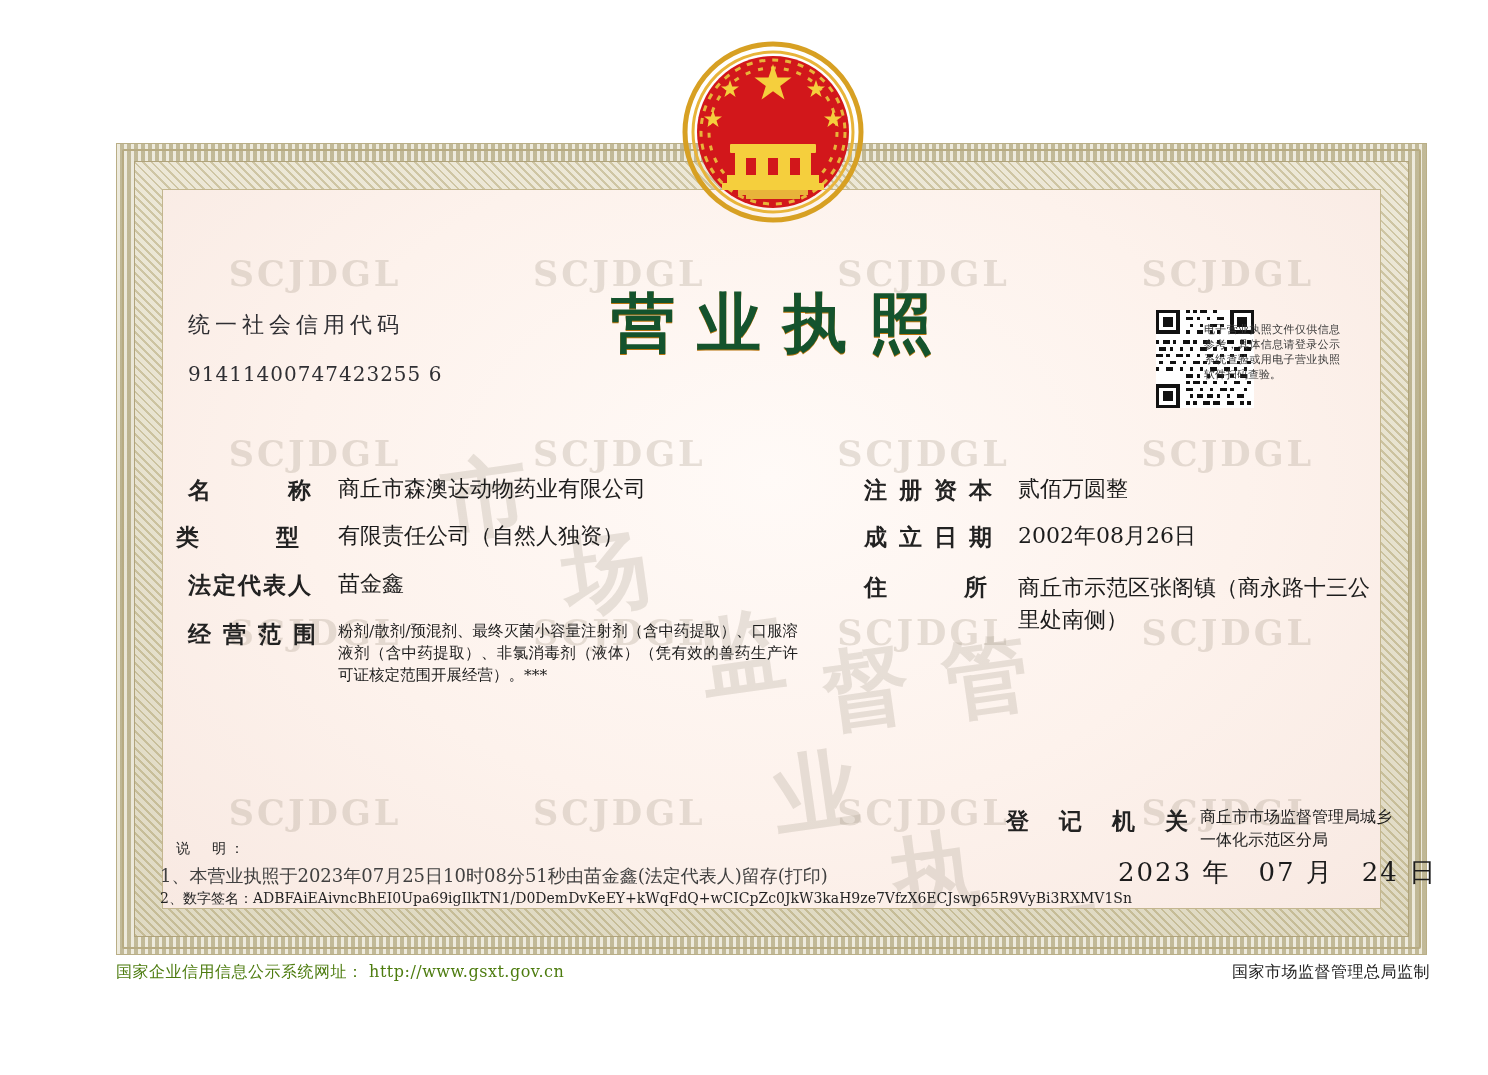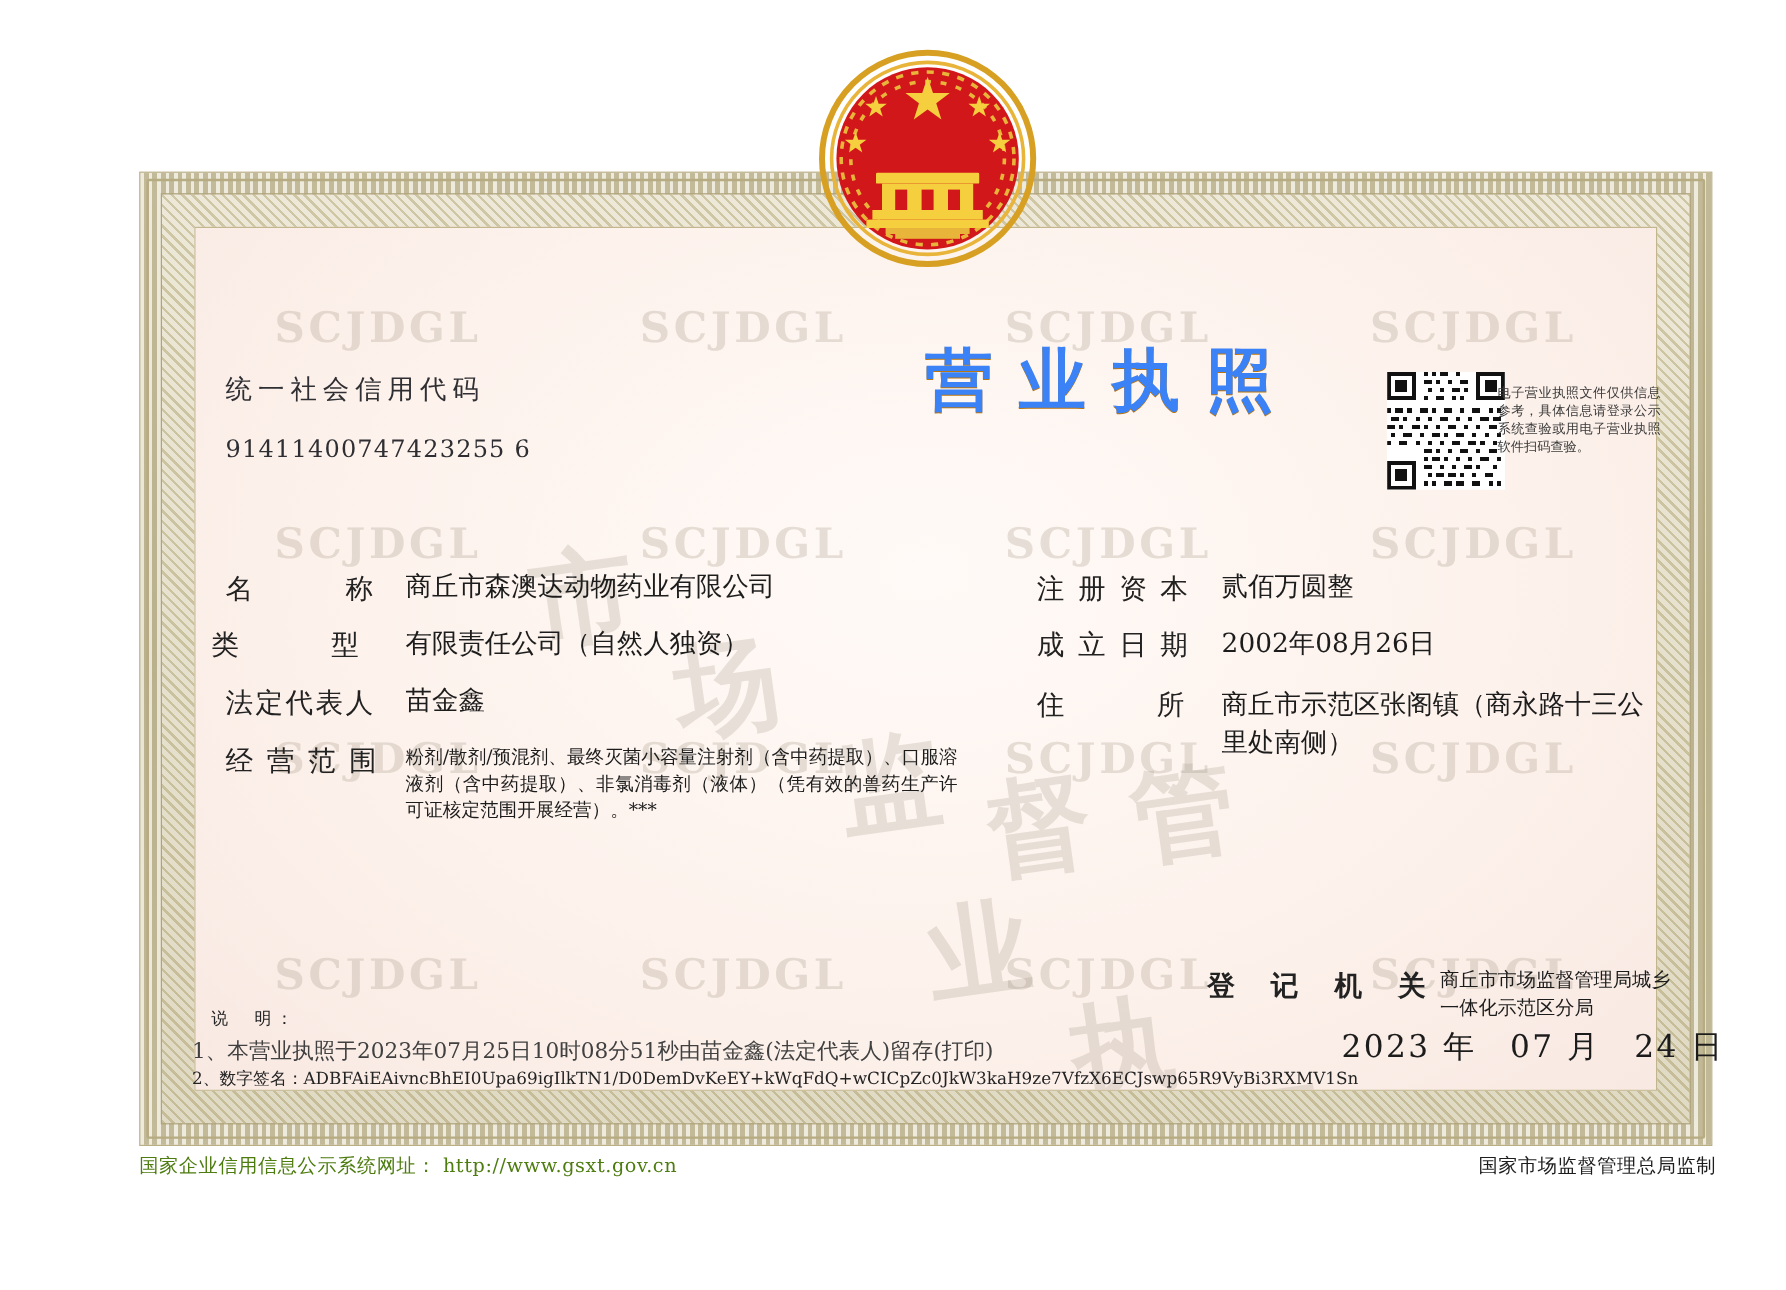--- a/index.html
+++ b/index.html
@@ -100,44 +100,44 @@
     font-size:22px;color:#2f2f33;letter-spacing:5px;
   }
   .uscc-value{
     position:absolute;left:160px;top:362px;
     font-family:"DejaVu Serif","Liberation Serif",serif;
     font-size:20px;color:#2f2f33;letter-spacing:1px;
   }
 
   .title{
     position:absolute;left:455px;top:280px;width:600px;
-    text-align:right;
-    font-family:"DejaVu Serif","Liberation Serif",serif;
-    font-size:56px;font-weight:700;letter-spacing:22px;
-    color:#3b82f6;
+    text-align:center;
+    font-family:"DejaVu Serif","Liberation Serif",serif;
+    font-size:64px;font-weight:700;letter-spacing:22px;
+    color:#14532d;
     text-shadow:0 1px 0 #b9760f;
     white-space:nowrap;
   }
 
   .qr{
     position:absolute;left:1128px;top:310px;width:98px;height:98px;
     background:#fff;
   }
   .qr-note{
-    position:absolute;left:1220px;top:322px;width:136px;
-    font-family:Liberation Mono, monospace;
+    position:absolute;left:1176px;top:322px;width:136px;
+    font-family:Liberation Sans, sans-serif;
     font-size:11px;line-height:15px;color:#3a3a3a;
     text-align:justify;
   }
 
   
   .fld-label{
     position:absolute;
     font-family:"DejaVu Serif","Liberation Serif",serif;
-    font-size:23px;font-weight:400;color:#222;
+    font-size:23px;font-weight:700;color:#222;
     white-space:nowrap;
   }
   .fld-value{
     position:absolute;
     font-family:"DejaVu Serif","Liberation Serif",serif;
     font-size:22px;color:#1c1c1c;
     white-space:nowrap;
   }
   .lbl-sp-none{letter-spacing:2px;}
 

